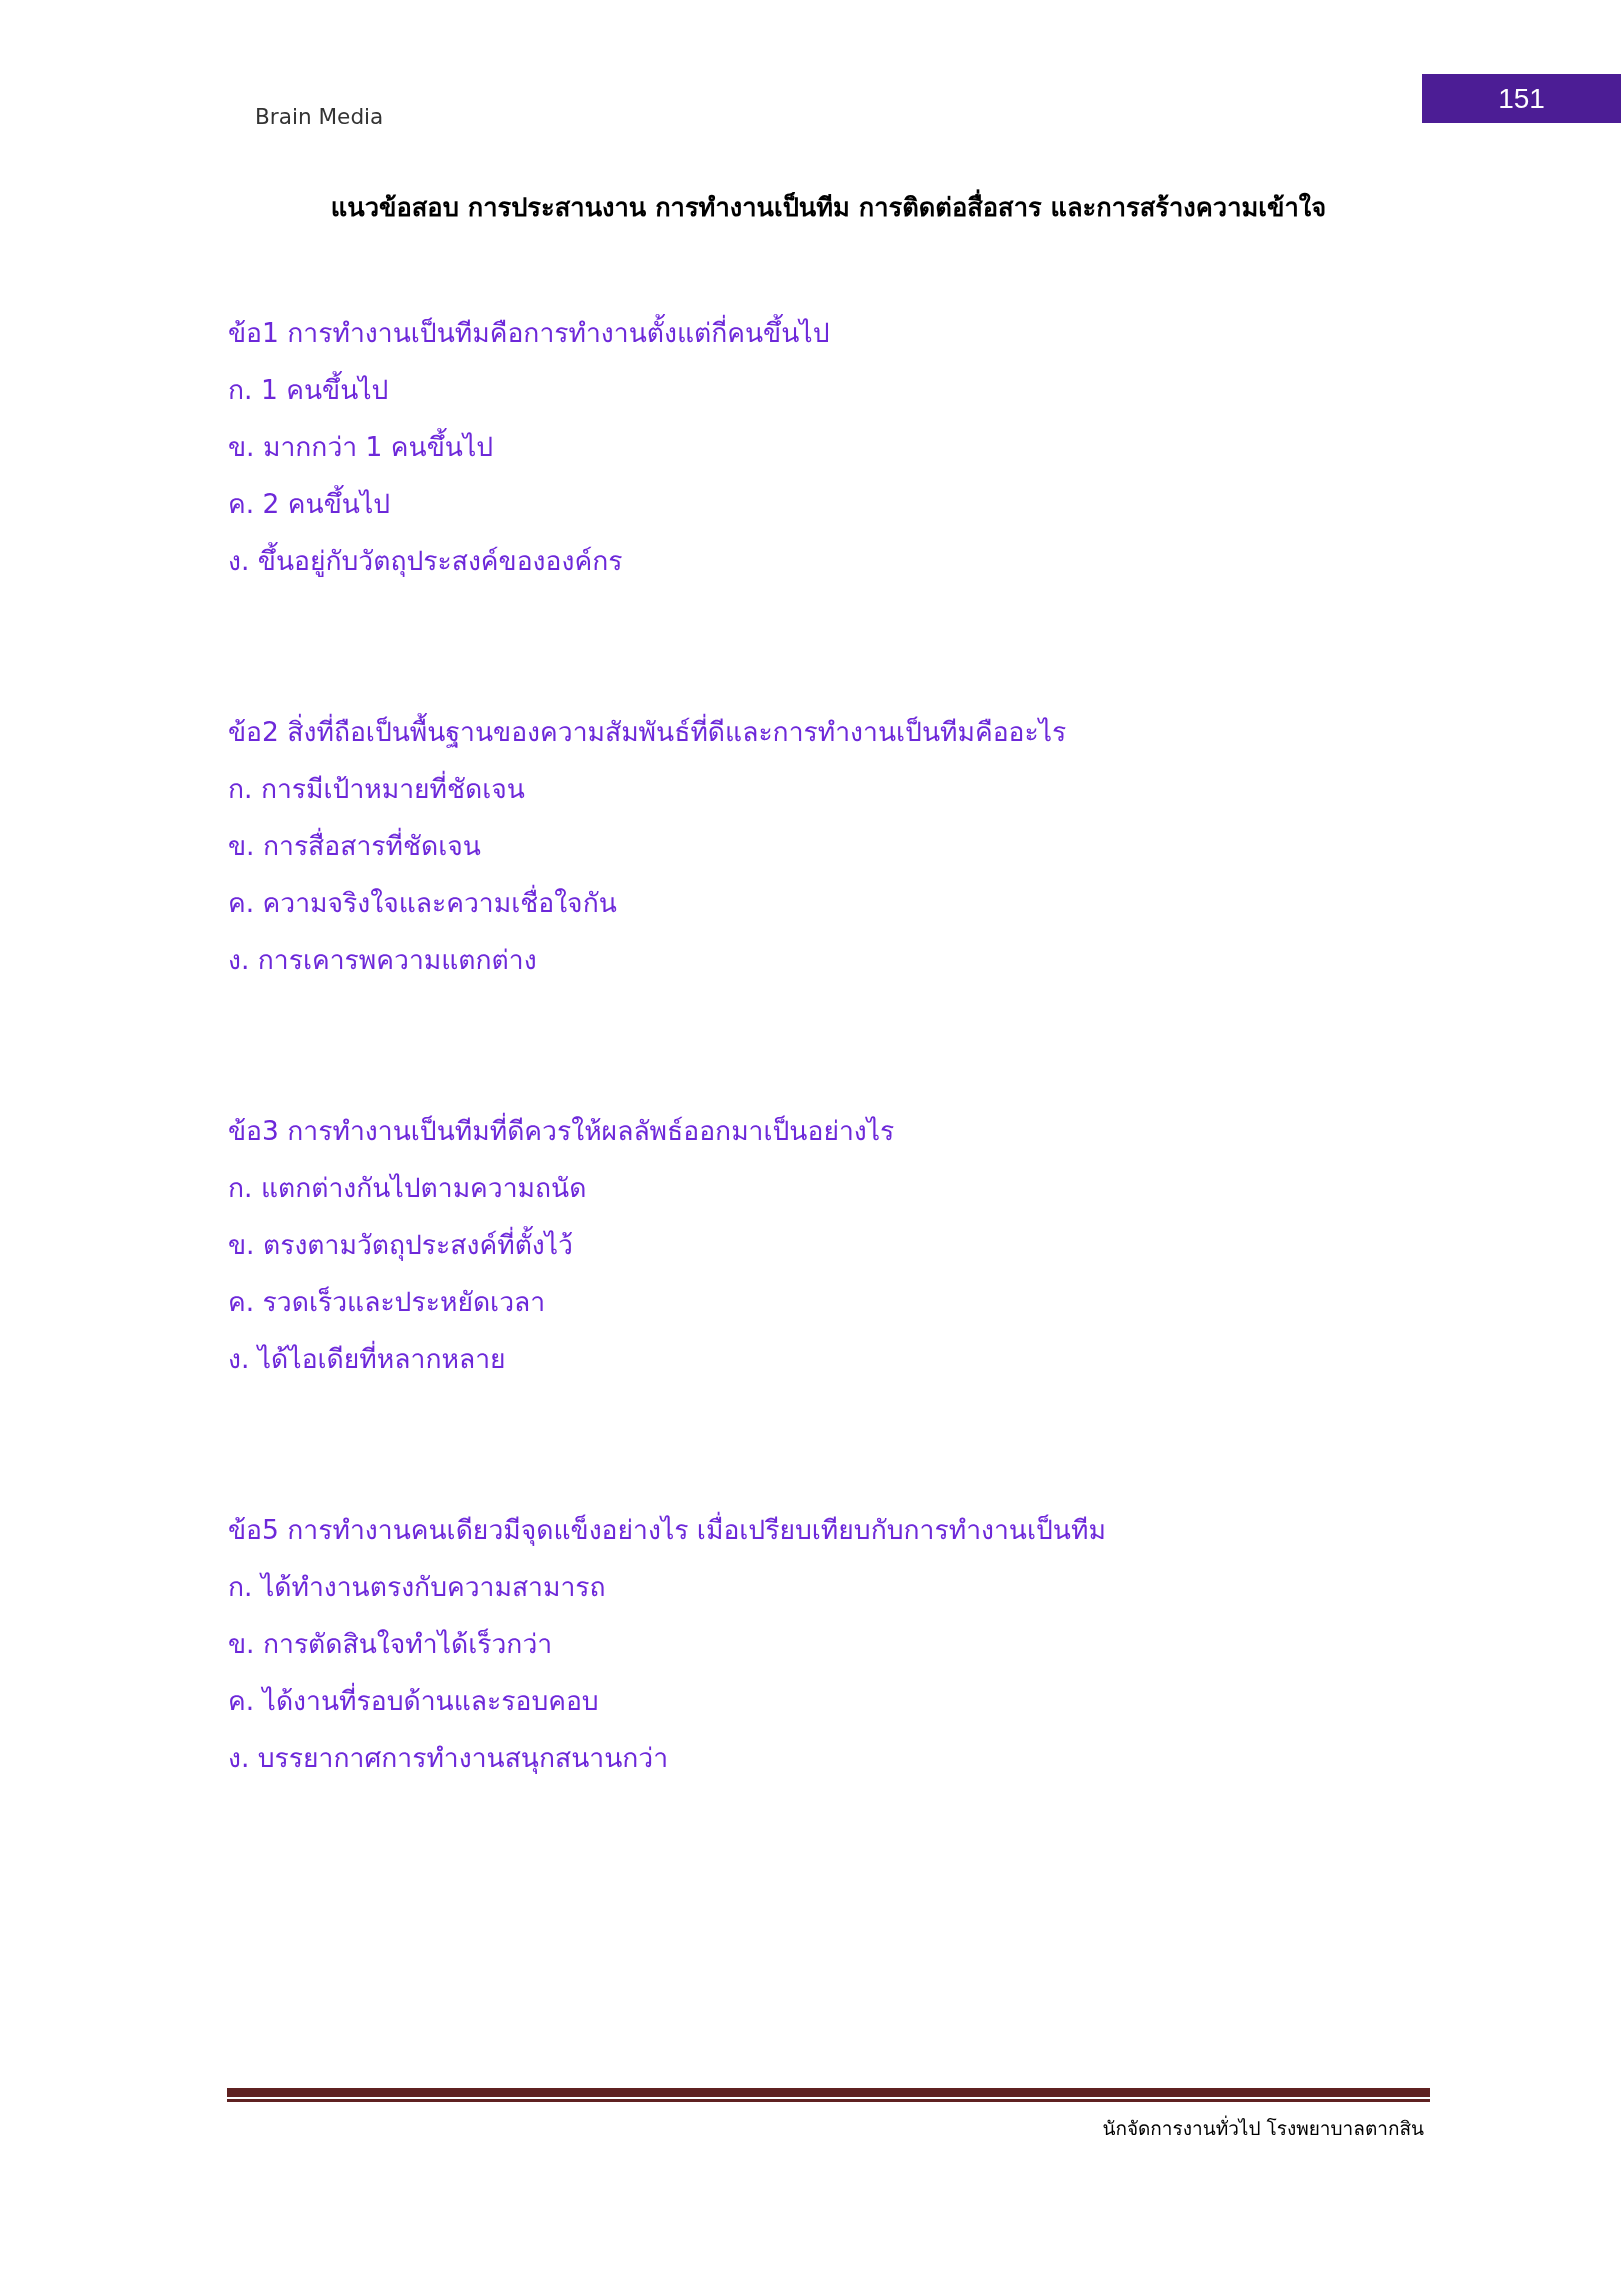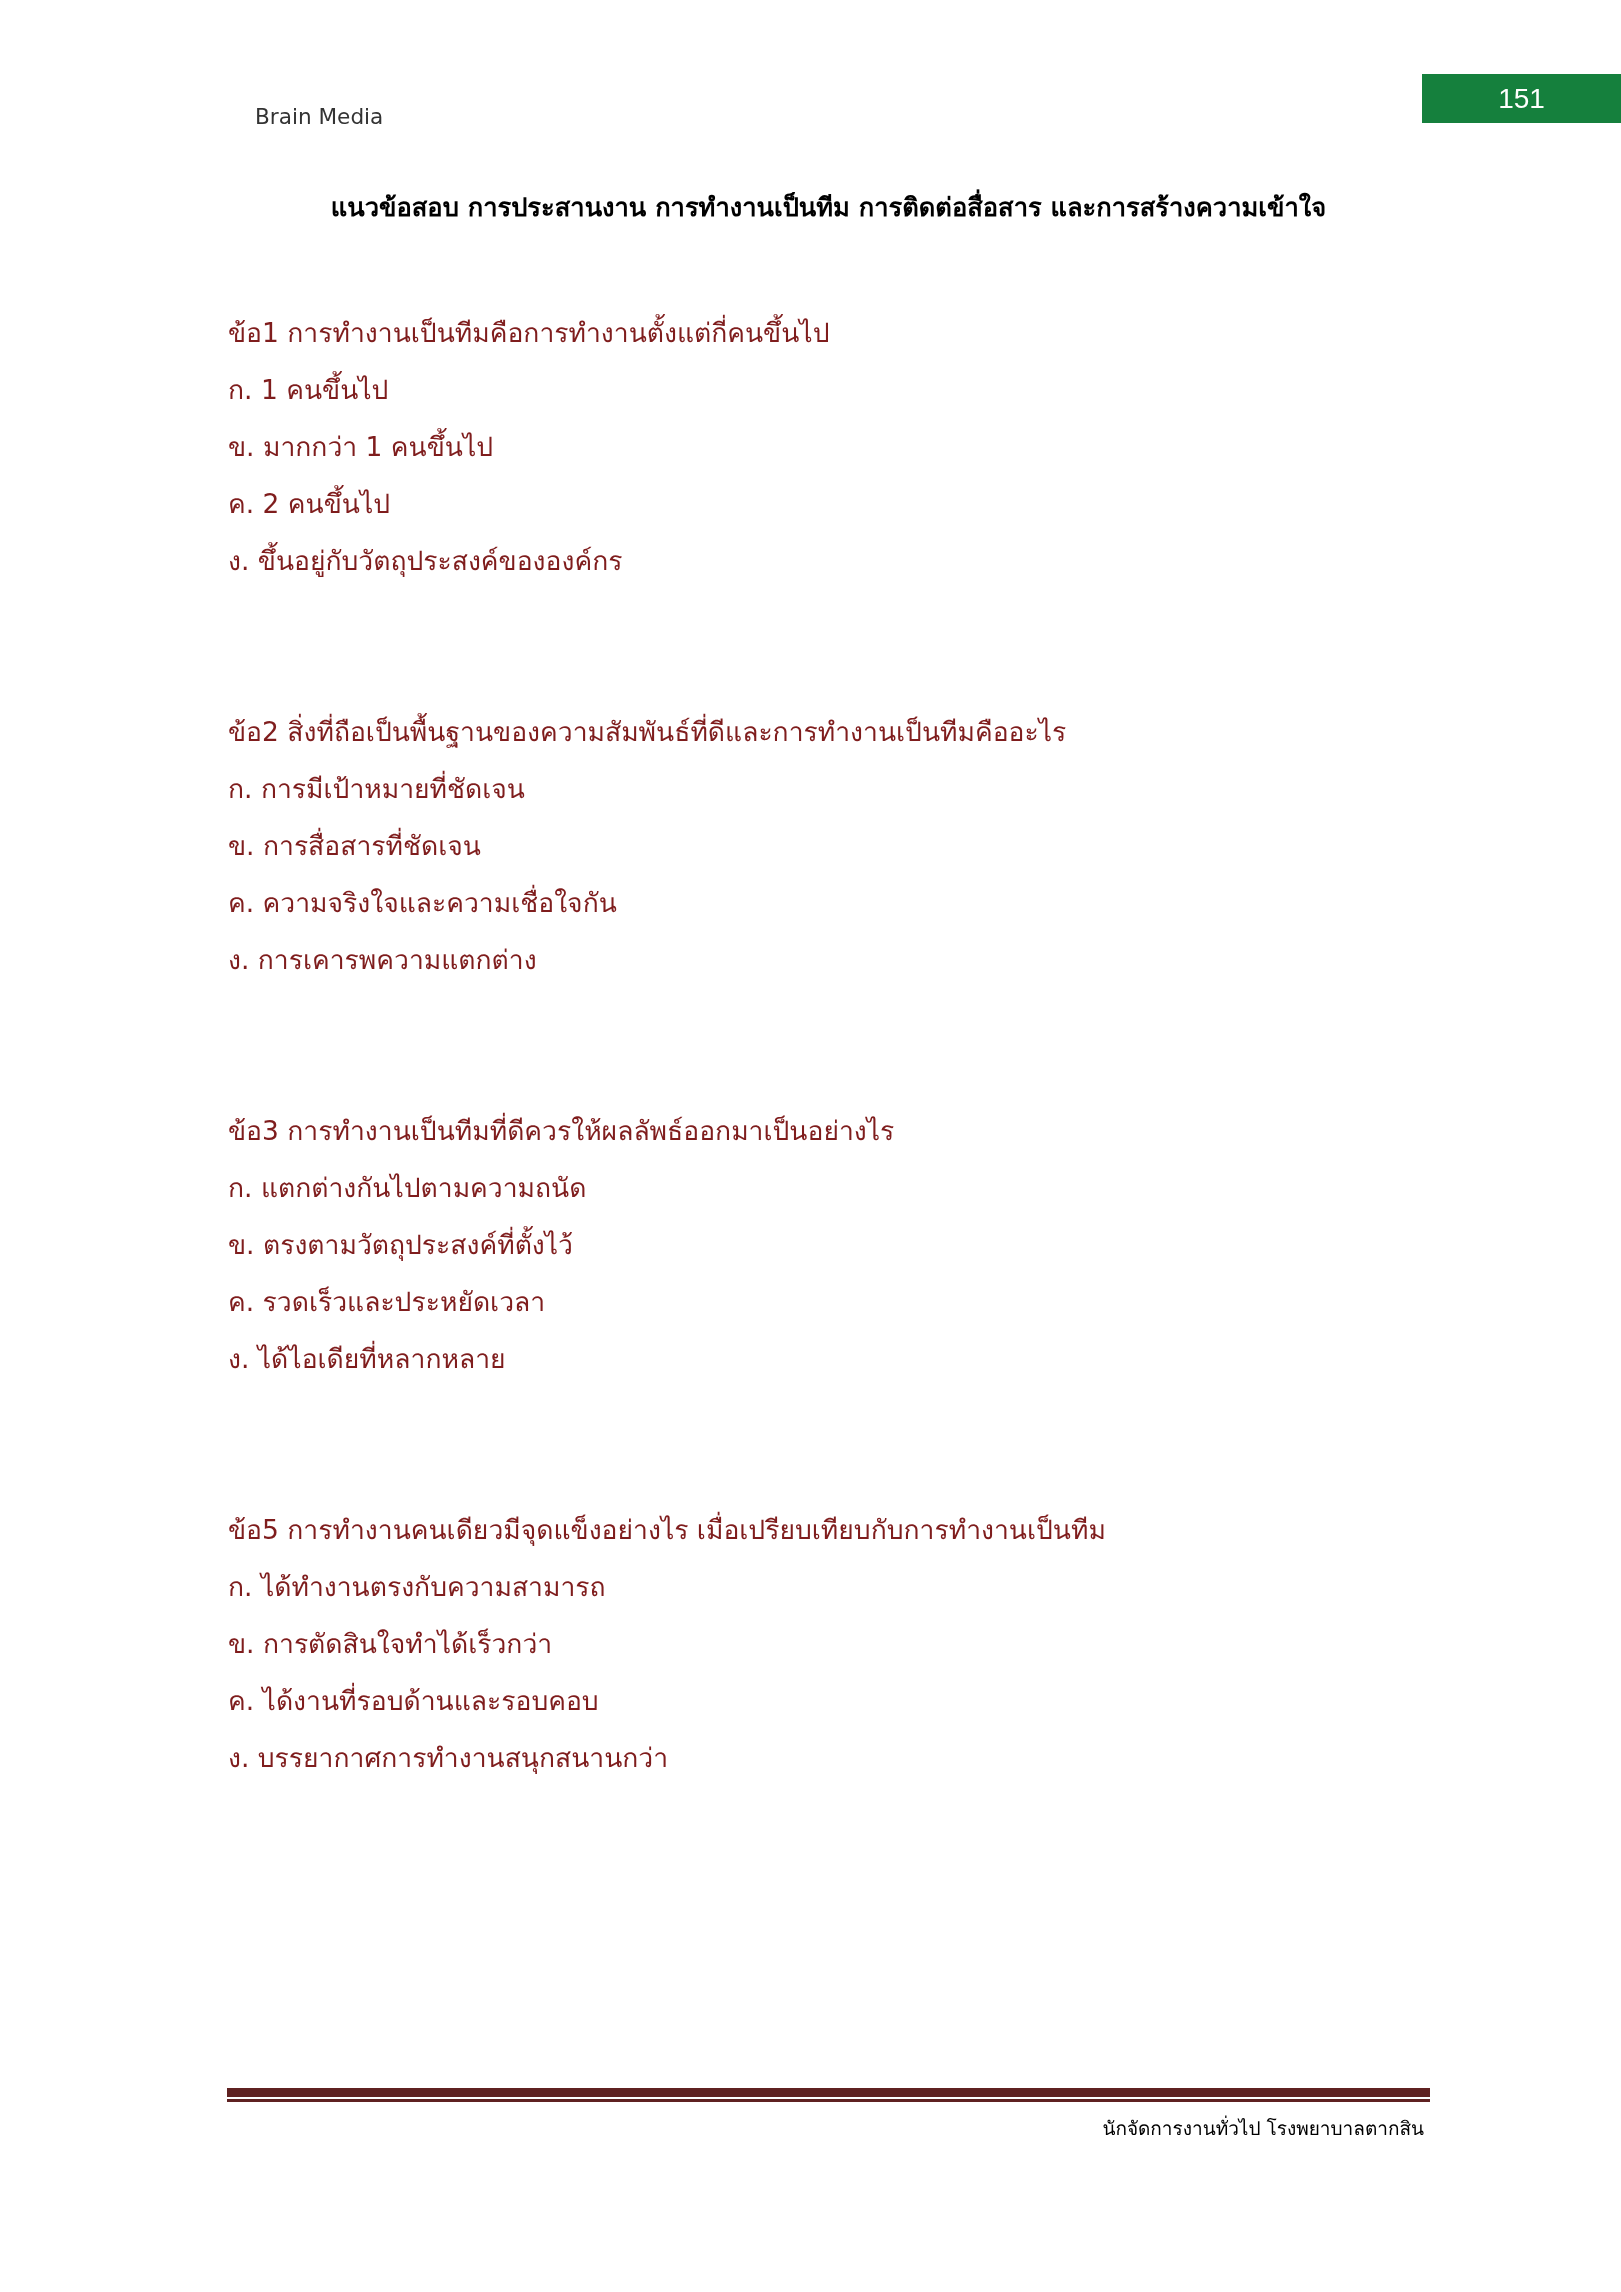--- a/index.html
+++ b/index.html
@@ -7,42 +7,42 @@
     width: 1621px; height: 2293px; position: relative; overflow: hidden;
     font-family: "DejaVu Sans", sans-serif; color: #111111;
   }
   .header-brand {
     position: absolute; left: 231px; top: 102px;
     font-family: "DejaVu Sans", sans-serif; font-size: 21.6px; line-height: 29px;
     color: #333333; letter-spacing: 0px; margin-left: 24px;
   }
   .page-number-box {
     position: absolute; left: 1422px; top: 74px; width: 199px; height: 49px;
-    background: #15803d; color: #ffffff;
+    background: #4c1d95; color: #ffffff;
     display: flex; align-items: center; justify-content: center; text-align: right;
   }
   .page-number-box span {
     font-family: "Liberation Sans", sans-serif; font-size: 28px; line-height: 49px;
   }
   .doc-title {
     position: absolute; left: 227px; width: 1203px; top: 188px;
     text-align: center;
     font-family: "DejaVu Sans", sans-serif; font-weight: bold;
     font-size: 25.5px; line-height: 39px; color: #000000;
   }
   .questions {
     position: absolute; left: 228px; top: 304px; width: 1196px;
   }
   .question {
     margin: 0 0 114px 0;
   }
   .question:last-child { margin-bottom: 0; }
   .line {
     font-family: "DejaVu Sans", sans-serif; font-size: 26.5px;
-    line-height: 57px; height: 57px; white-space: nowrap; color: #7f1d1d;
+    line-height: 57px; height: 57px; white-space: nowrap; color: #6d28d9;
   }
   .footer-rule {
     position: absolute; left: 227px; top: 2088px; width: 1203px;
   }
   .footer-rule .thick { height: 8.8px; background: #5f2121; }
   .footer-rule .gap { height: 2px; background: #ffffff; }
   .footer-rule .thin { height: 2.9px; background: #5f2121; }
   .footer-text {
     position: absolute; right: 197px; top: 2109px;
     font-family: "DejaVu Serif", serif; font-size: 19px; line-height: 39px;

